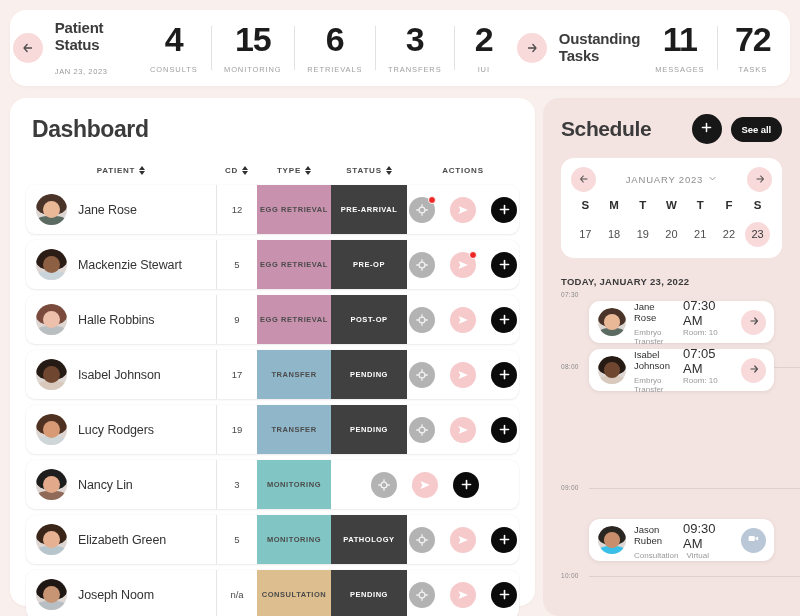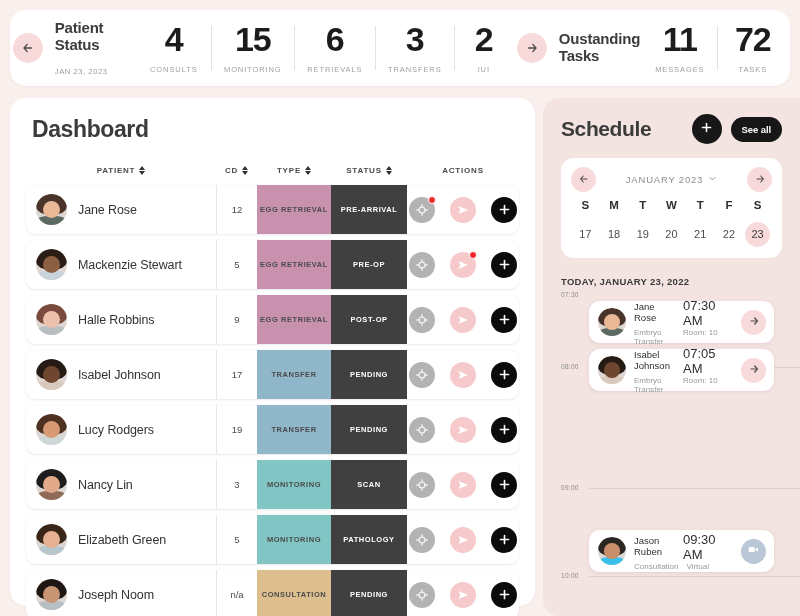--- a/index.html
+++ b/index.html
@@ -531,21 +531,20 @@
     <div class="cell-patient">
       <span class="avatar">
               <span class="f-body" style="background:#8f6a58"></span>
               <span class="f-hair" style="background:#1d1d1d"></span>
               <span class="f-skin" style="background:#e2a98a"></span>
             </span>
       <span class="pname">Nancy Lin</span>
     </div>
     <div class="cell-cd">3</div>
     <div class="cell-type" style="background:#81c6c4">MONITORING</div>
-    <div class="cell-status">SCAN</div>
     <div class="cell-actions">
       <span class="act target">
         <span>
                 <svg width="14" height="14" viewBox="0 0 20 20" fill="none" stroke="#f2f2f2" stroke-width="1.8" stroke-linecap="round">
                   <circle cx="10" cy="10" r="4.2"></circle>
                   <path d="M10 2.4v2.6M10 15v2.6M2.4 10h2.6M15 10h2.6"></path>
                 </svg>
               </span>
 
       </span>
@@ -758,21 +757,21 @@
         <span class="appt-room">Room: 10</span>
       </span>
     </span>
     <span class="appt-go">
       <span><svg width="12" height="12" viewBox="0 0 16 16" fill="none" stroke="#4b4b4b" stroke-width="1.6" stroke-linecap="round" stroke-linejoin="round">
                 <path d="M4 8h8"></path>
                 <path d="M9 4l3.5 4L9 12"></path>
               </svg></span>
     </span>
   </div>
-  <div class="appt" style="top:235px">
+  <div class="appt" style="top:224px">
     <span class="avatar">
             <span class="f-body" style="background:#3ac0e8"></span>
             <span class="f-hair" style="background:#2a2622"></span>
             <span class="f-skin" style="background:#c98f6d"></span>
           </span>
     <span class="appt-txt">
       <span class="appt-row">
         <span class="appt-name">Jason Ruben</span>
         <span class="appt-time">09:30 AM</span>
       </span>

